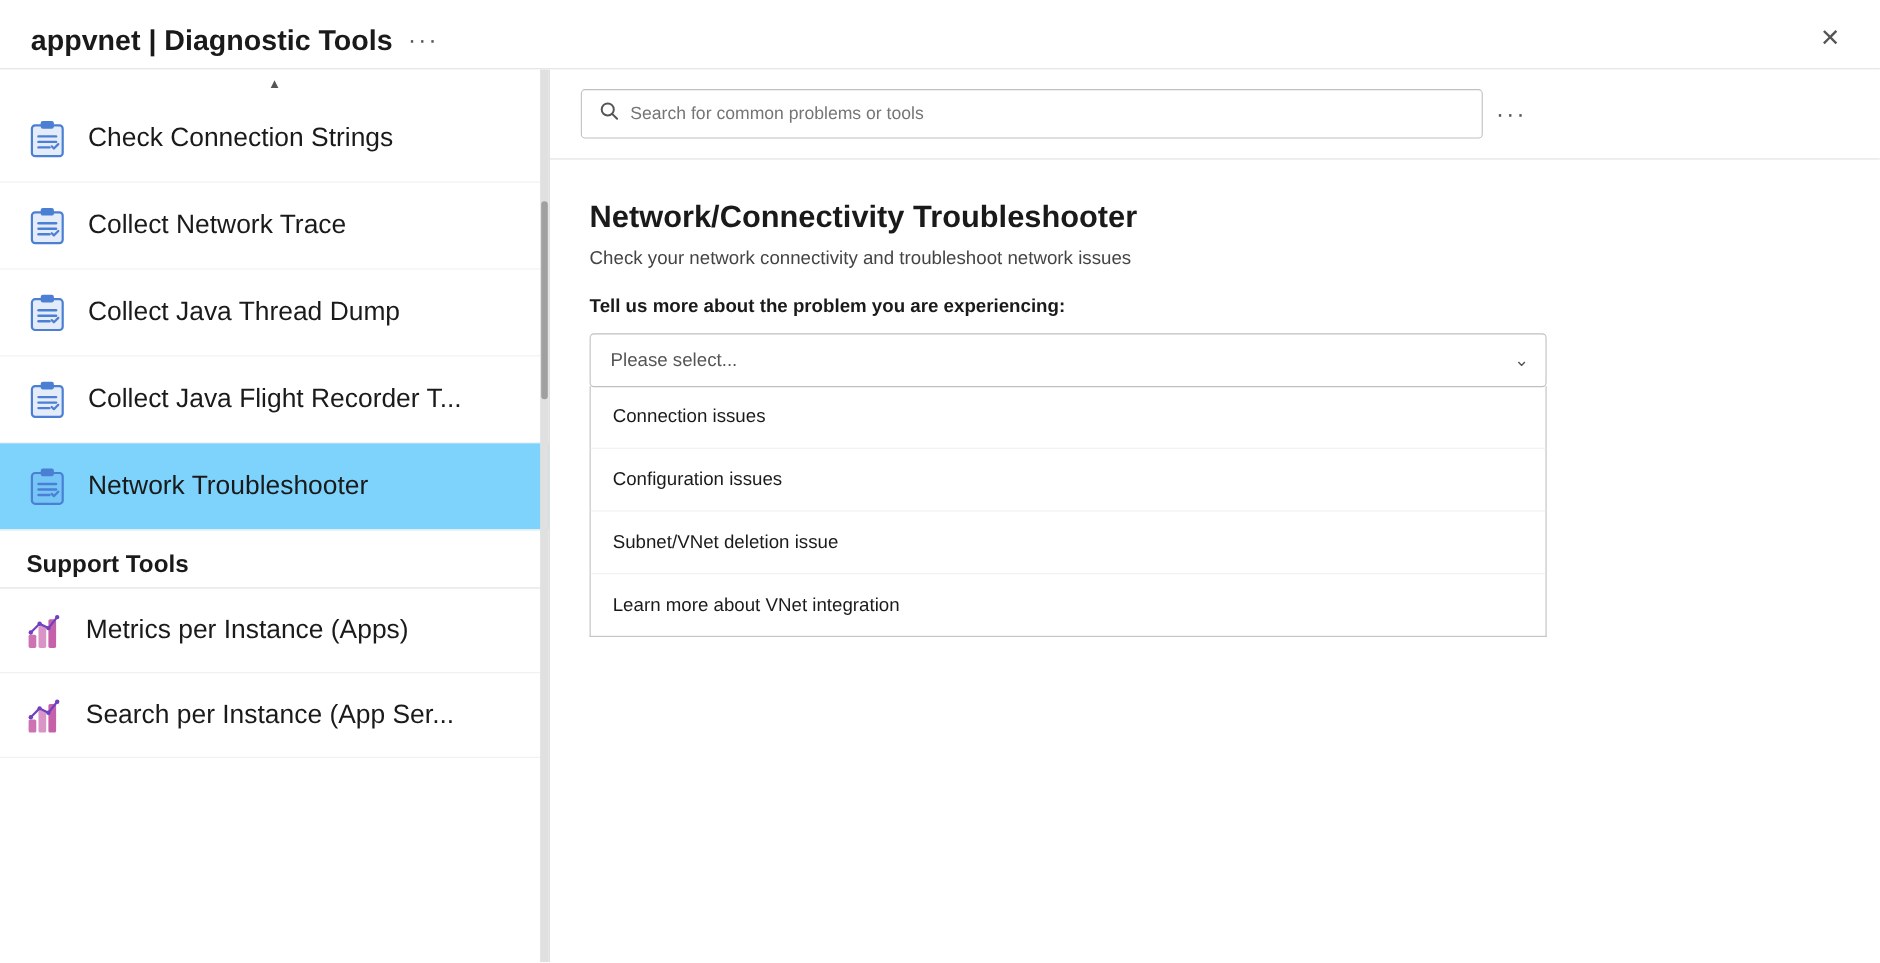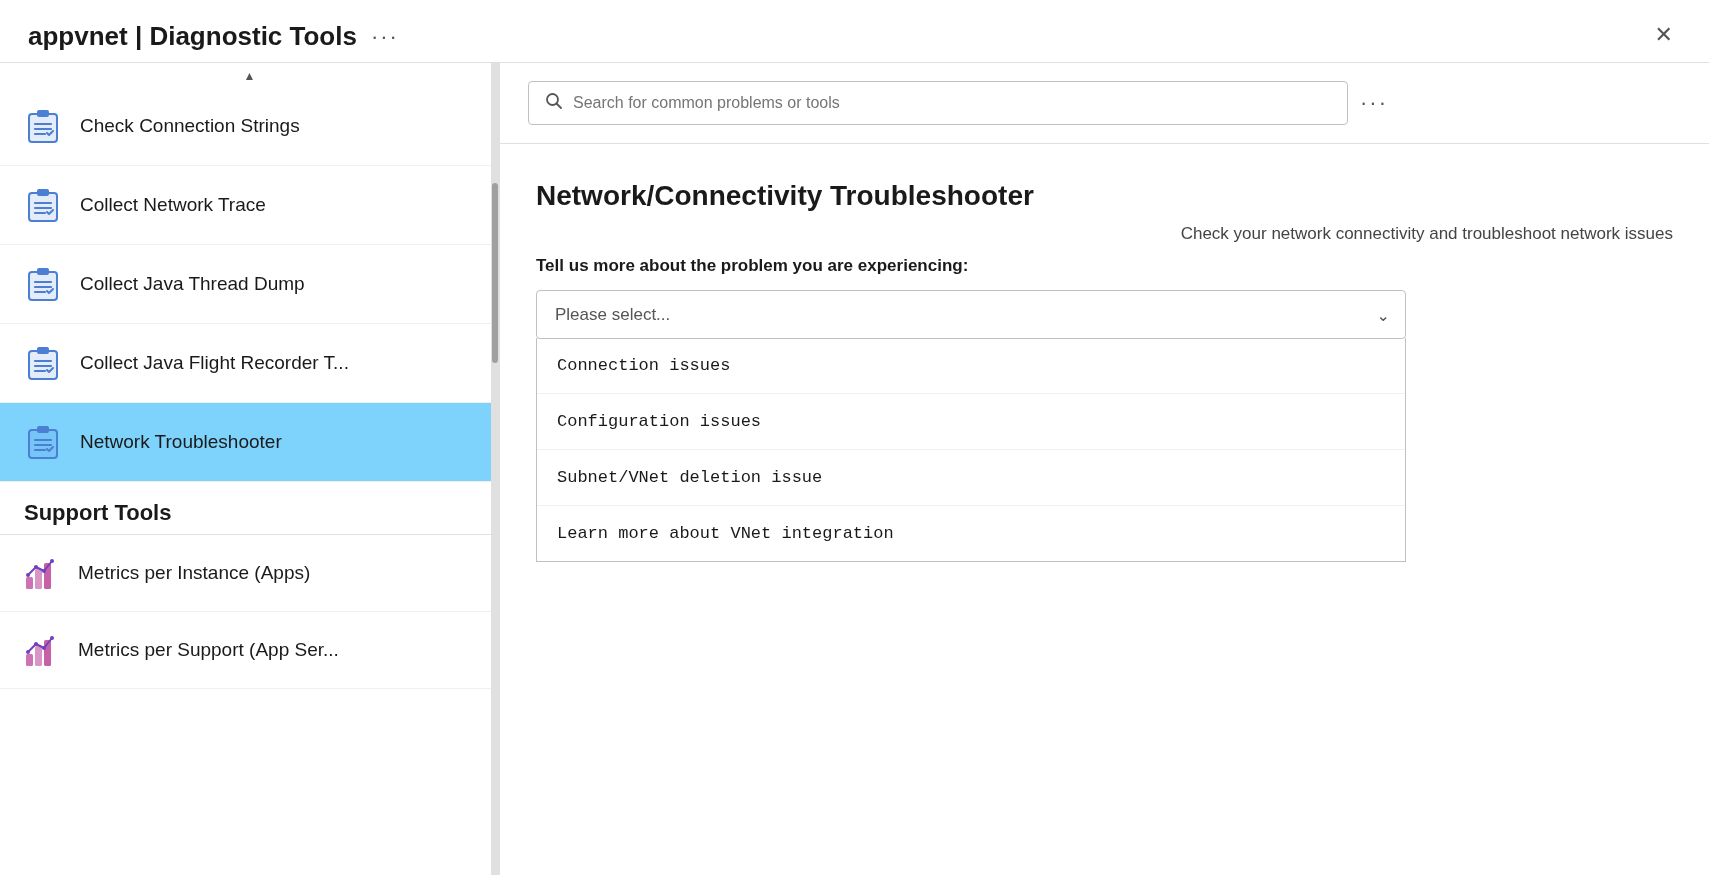--- a/index.html
+++ b/index.html
@@ -90,21 +90,21 @@
       justify-content: center;
     }
 
     
     .clipboard-icon {
       width: 36px;
       height: 36px;
     }
 
     .sidebar-item-label {
-      font-size: 19px;
+      font-size: 24px;
       color: #1a1a1a;
     }
 
     .sidebar-section-header {
       padding: 18px 24px 8px 24px;
       font-size: 22px;
       font-weight: 700;
       color: #1a1a1a;
       border-bottom: 1px solid #e0e0e0;
     }
@@ -190,22 +190,21 @@
     }
     .tool-title {
       font-size: 28px;
       font-weight: 700;
       color: #1a1a1a;
       margin-bottom: 12px;
     }
     .tool-description {
       font-size: 17px;
       color: #444;
-      margin-bottom: 12px;
-      text-align: right;
+      margin-bottom: 24px;
     }
     .problem-label {
       font-size: 17px;
       font-weight: 700;
       color: #1a1a1a;
       margin-bottom: 14px;
     }
 
     
     .dropdown-wrapper {
@@ -241,21 +240,20 @@
       background: #fff;
       max-width: 870px;
       margin-top: -1px;
     }
     .dropdown-option {
       padding: 18px 20px;
       font-size: 17px;
       color: #1a1a1a;
       cursor: pointer;
       border-bottom: 1px solid #f0f0f0;
-      font-family: Liberation Mono, monospace;
     }
     .dropdown-option:last-child { border-bottom: none; }
   </style>
 </head>
 <body>
 
 <div class="title-bar">
   <div class="title-bar-left">
     <span class="title-text">appvnet | Diagnostic Tools</span>
     <span class="title-ellipsis">···</span>
@@ -369,21 +367,21 @@
     <rect x="2" y="22" width="7" height="12" rx="1.5" fill="#c04fa0" opacity="0.8"></rect>
     <rect x="11" y="14" width="7" height="20" rx="1.5" fill="#c04fa0" opacity="0.6"></rect>
     <rect x="20" y="8" width="7" height="26" rx="1.5" fill="#c04fa0" opacity="0.9"></rect>
     <path d="M4 20 L12 12 L20 16 L28 6" stroke="#7040c0" stroke-width="2" stroke-linecap="round" stroke-linejoin="round"></path>
     <circle cx="4" cy="20" r="2" fill="#7040c0"></circle>
     <circle cx="12" cy="12" r="2" fill="#7040c0"></circle>
     <circle cx="20" cy="16" r="2" fill="#7040c0"></circle>
     <circle cx="28" cy="6" r="2" fill="#7040c0"></circle>
   </svg>
           </div>
-          <span class="sidebar-item-label">Metrics per Support (App Ser...</span>
+          <span class="sidebar-item-label">Search per Instance (App Ser...</span>
         </div>
       </div>
 
     <div class="sidebar-scrollbar">
       <div class="scrollbar-thumb"></div>
     </div>
   </div>
 
   <div class="content-area">
 

